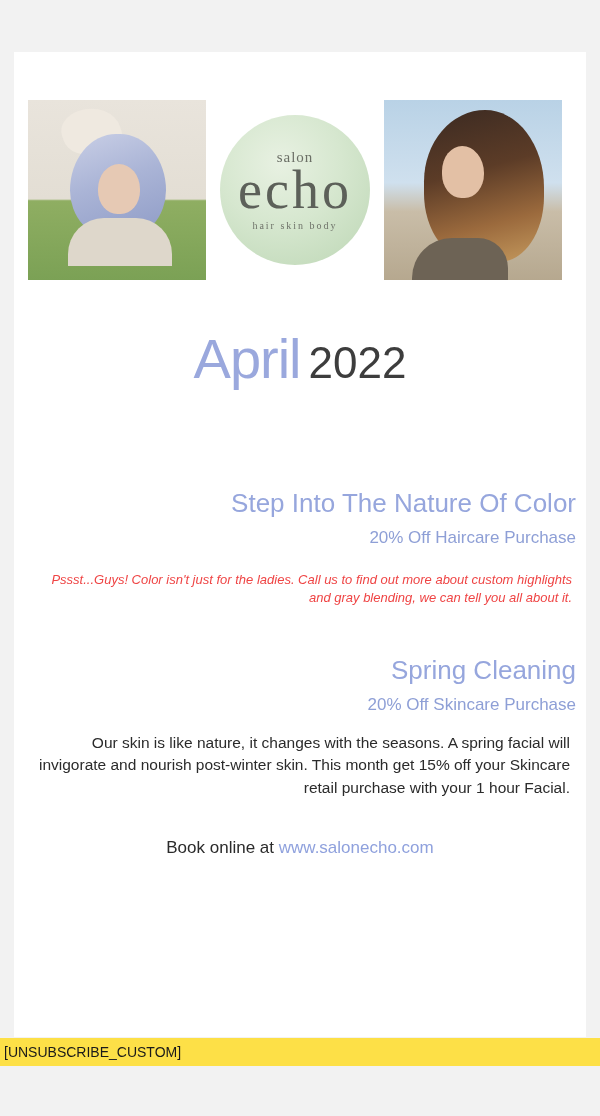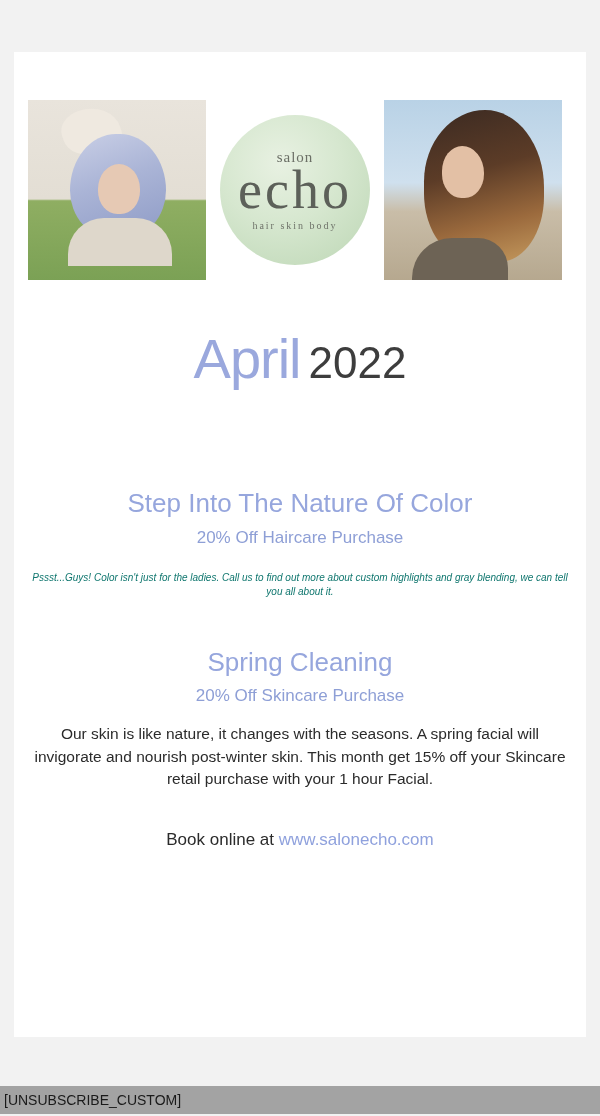--- a/index.html
+++ b/index.html
@@ -184,21 +184,21 @@
     font-size: 44px;
     color: #3d3d3d;
     font-weight: 400;
     margin-left: 8px;
     vertical-align: baseline;
   }
 
   
   .section {
     padding: 0 10px;
-    text-align: center;
+    text-align: right;
   }
   .section-1 { margin-top: 96px; }
   .section-2 { margin-top: 46px; }
 
   .headline {
     font-size: 26px;
     color: #96a6dd;
     font-weight: 400;
     margin: 0;
     line-height: 1.25;
@@ -210,22 +210,22 @@
     margin: 7px 0 0 0;
     line-height: 1.3;
   }
   .body-copy {
     font-size: 15.5px;
     color: #2b2b2b;
     line-height: 1.45;
     margin: 16px 6px 0 6px;
   }
   .body-italic {
-    font-size: 10px;
-    color: #0f766e;
+    font-size: 13px;
+    color: #ef4444;
     font-style: italic;
     line-height: 1.45;
     margin: 22px 4px 0 4px;
   }
 
   
   .booking {
     margin-top: 38px;
     text-align: center;
     padding-bottom: 26px;
@@ -245,22 +245,21 @@
   
   .unsub {
     position: absolute;
     left: 0;
     top: 1038px;
     width: 600px;
     font-size: 14px;
     color: #1a1a1a;
     padding: 6px 4px;
     box-sizing: border-box;
-    background: #a3a3a3;
-    margin-top: 48px;
+    background: #fde047;
   }
 </style>
 </head>
 <body>
 
 <div class="page">
 
   <div class="email-body">
 
     <div class="hero">

